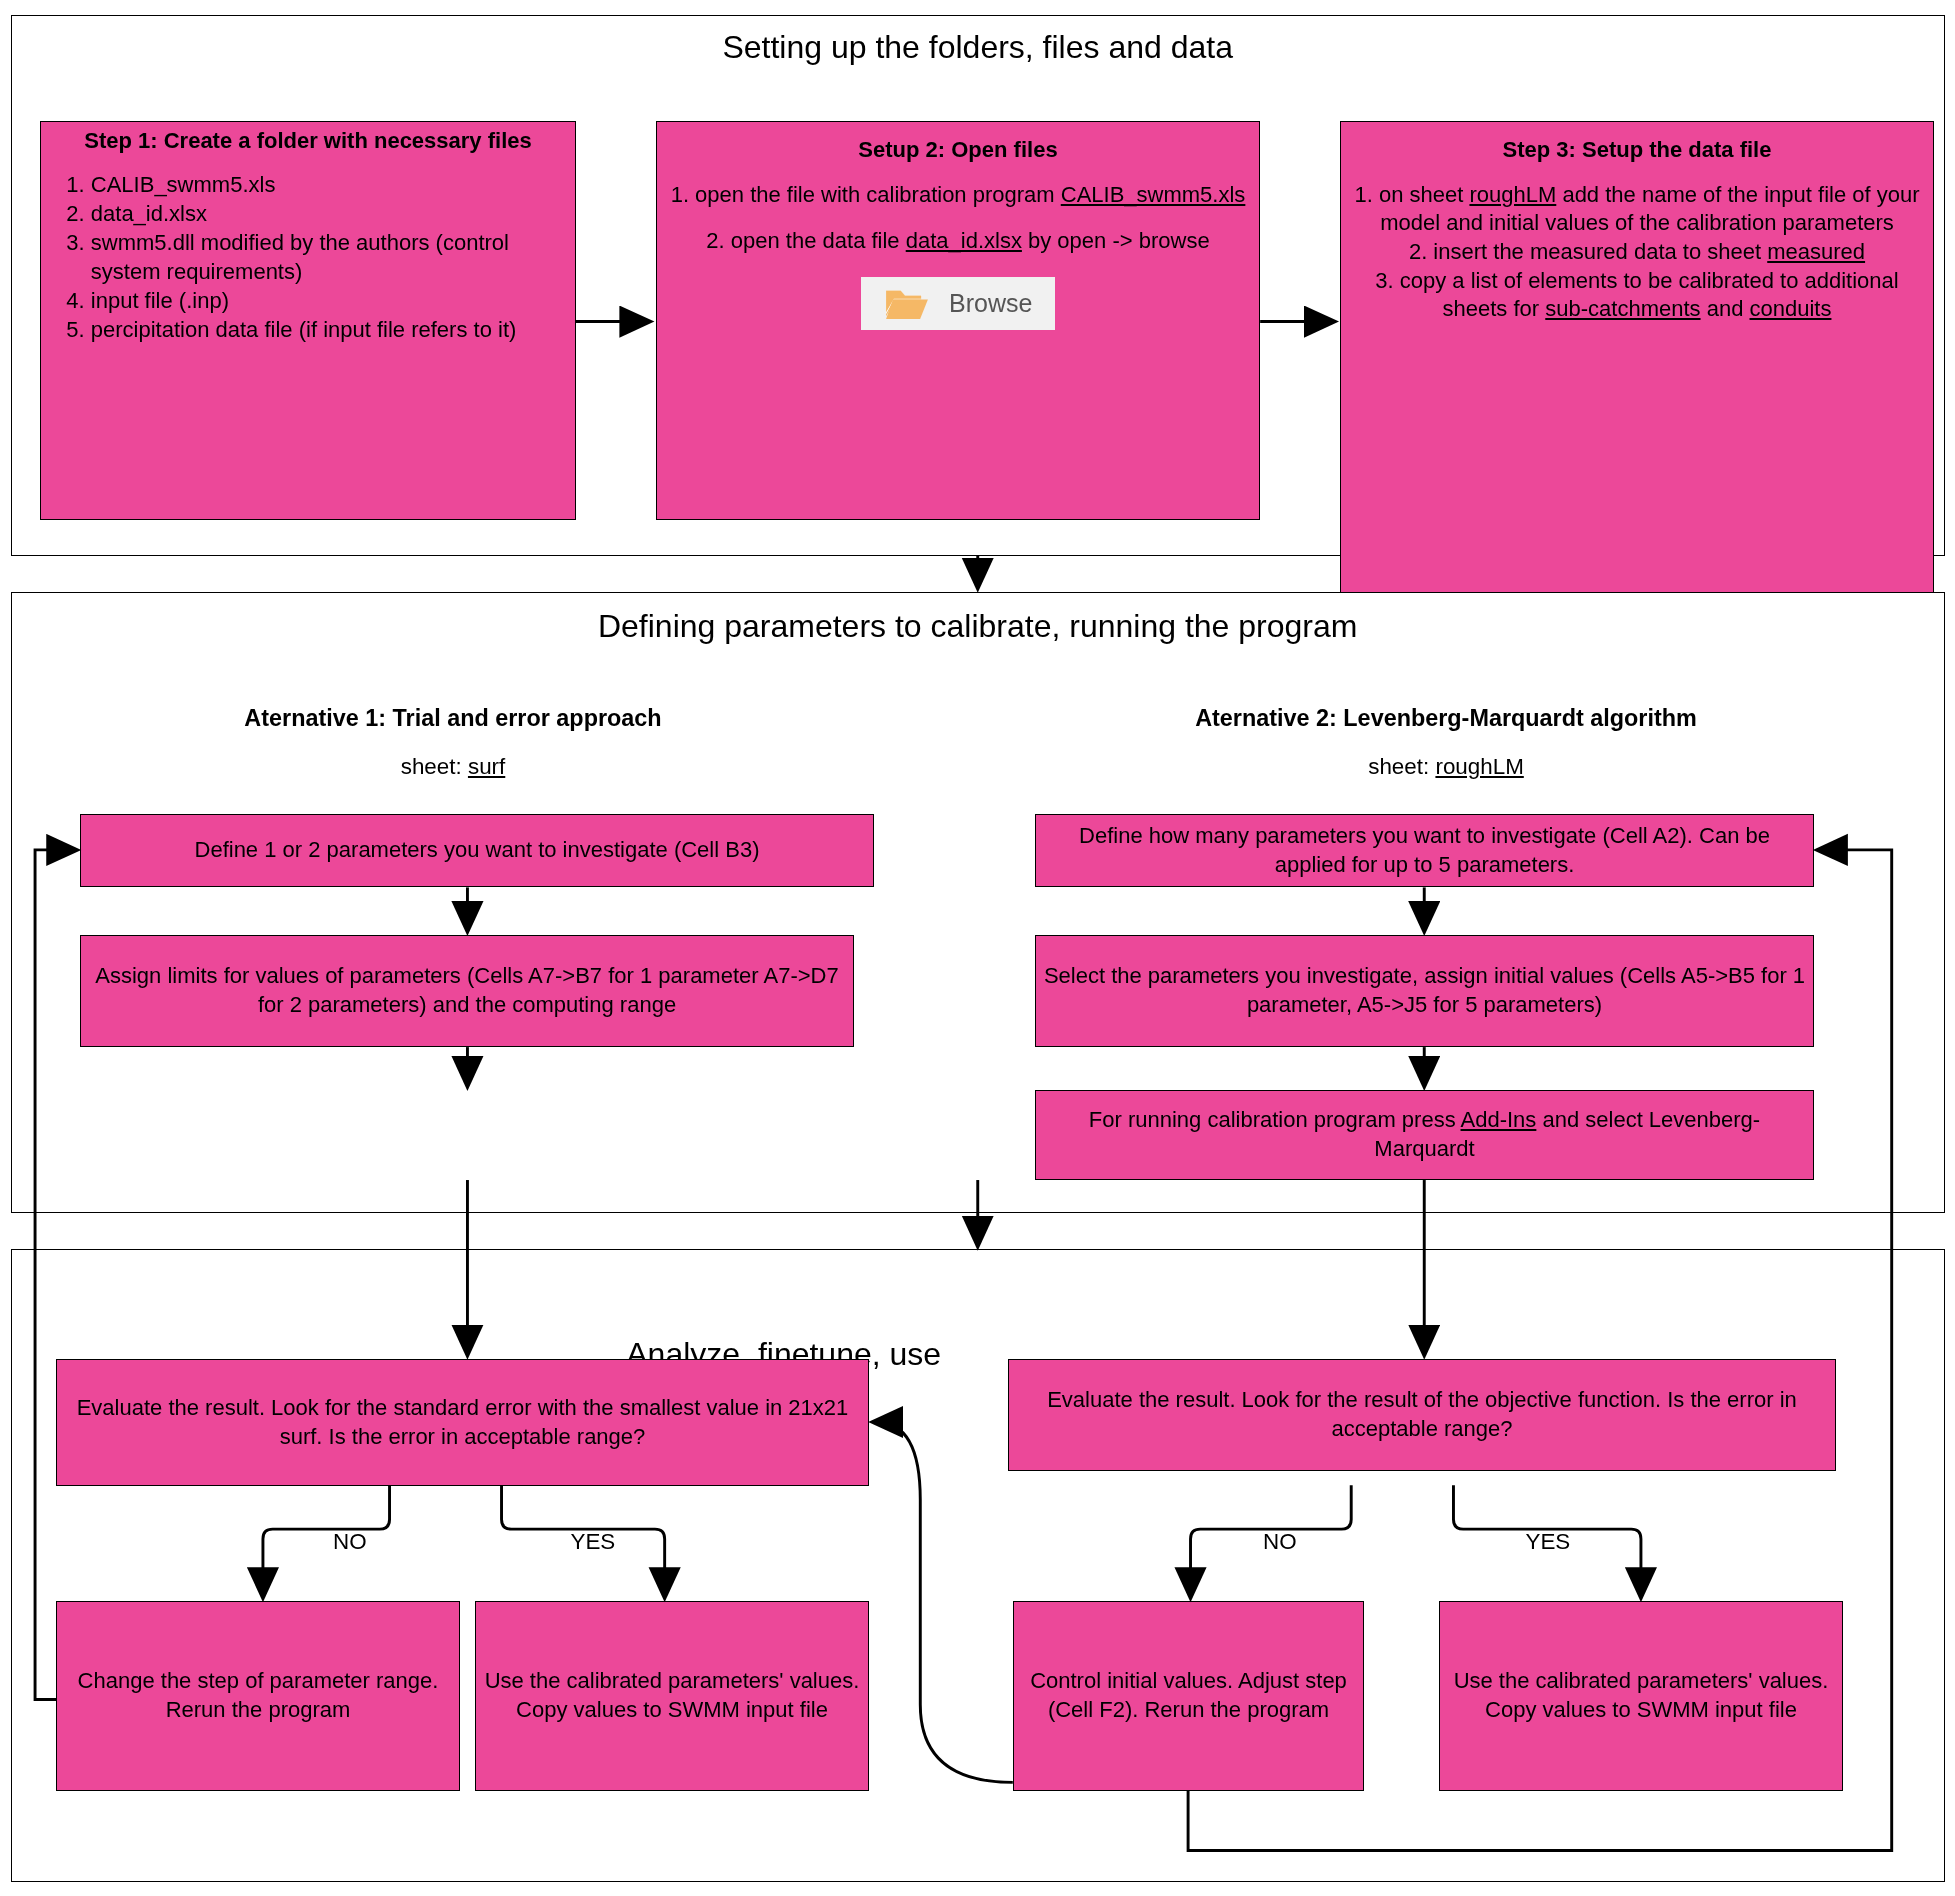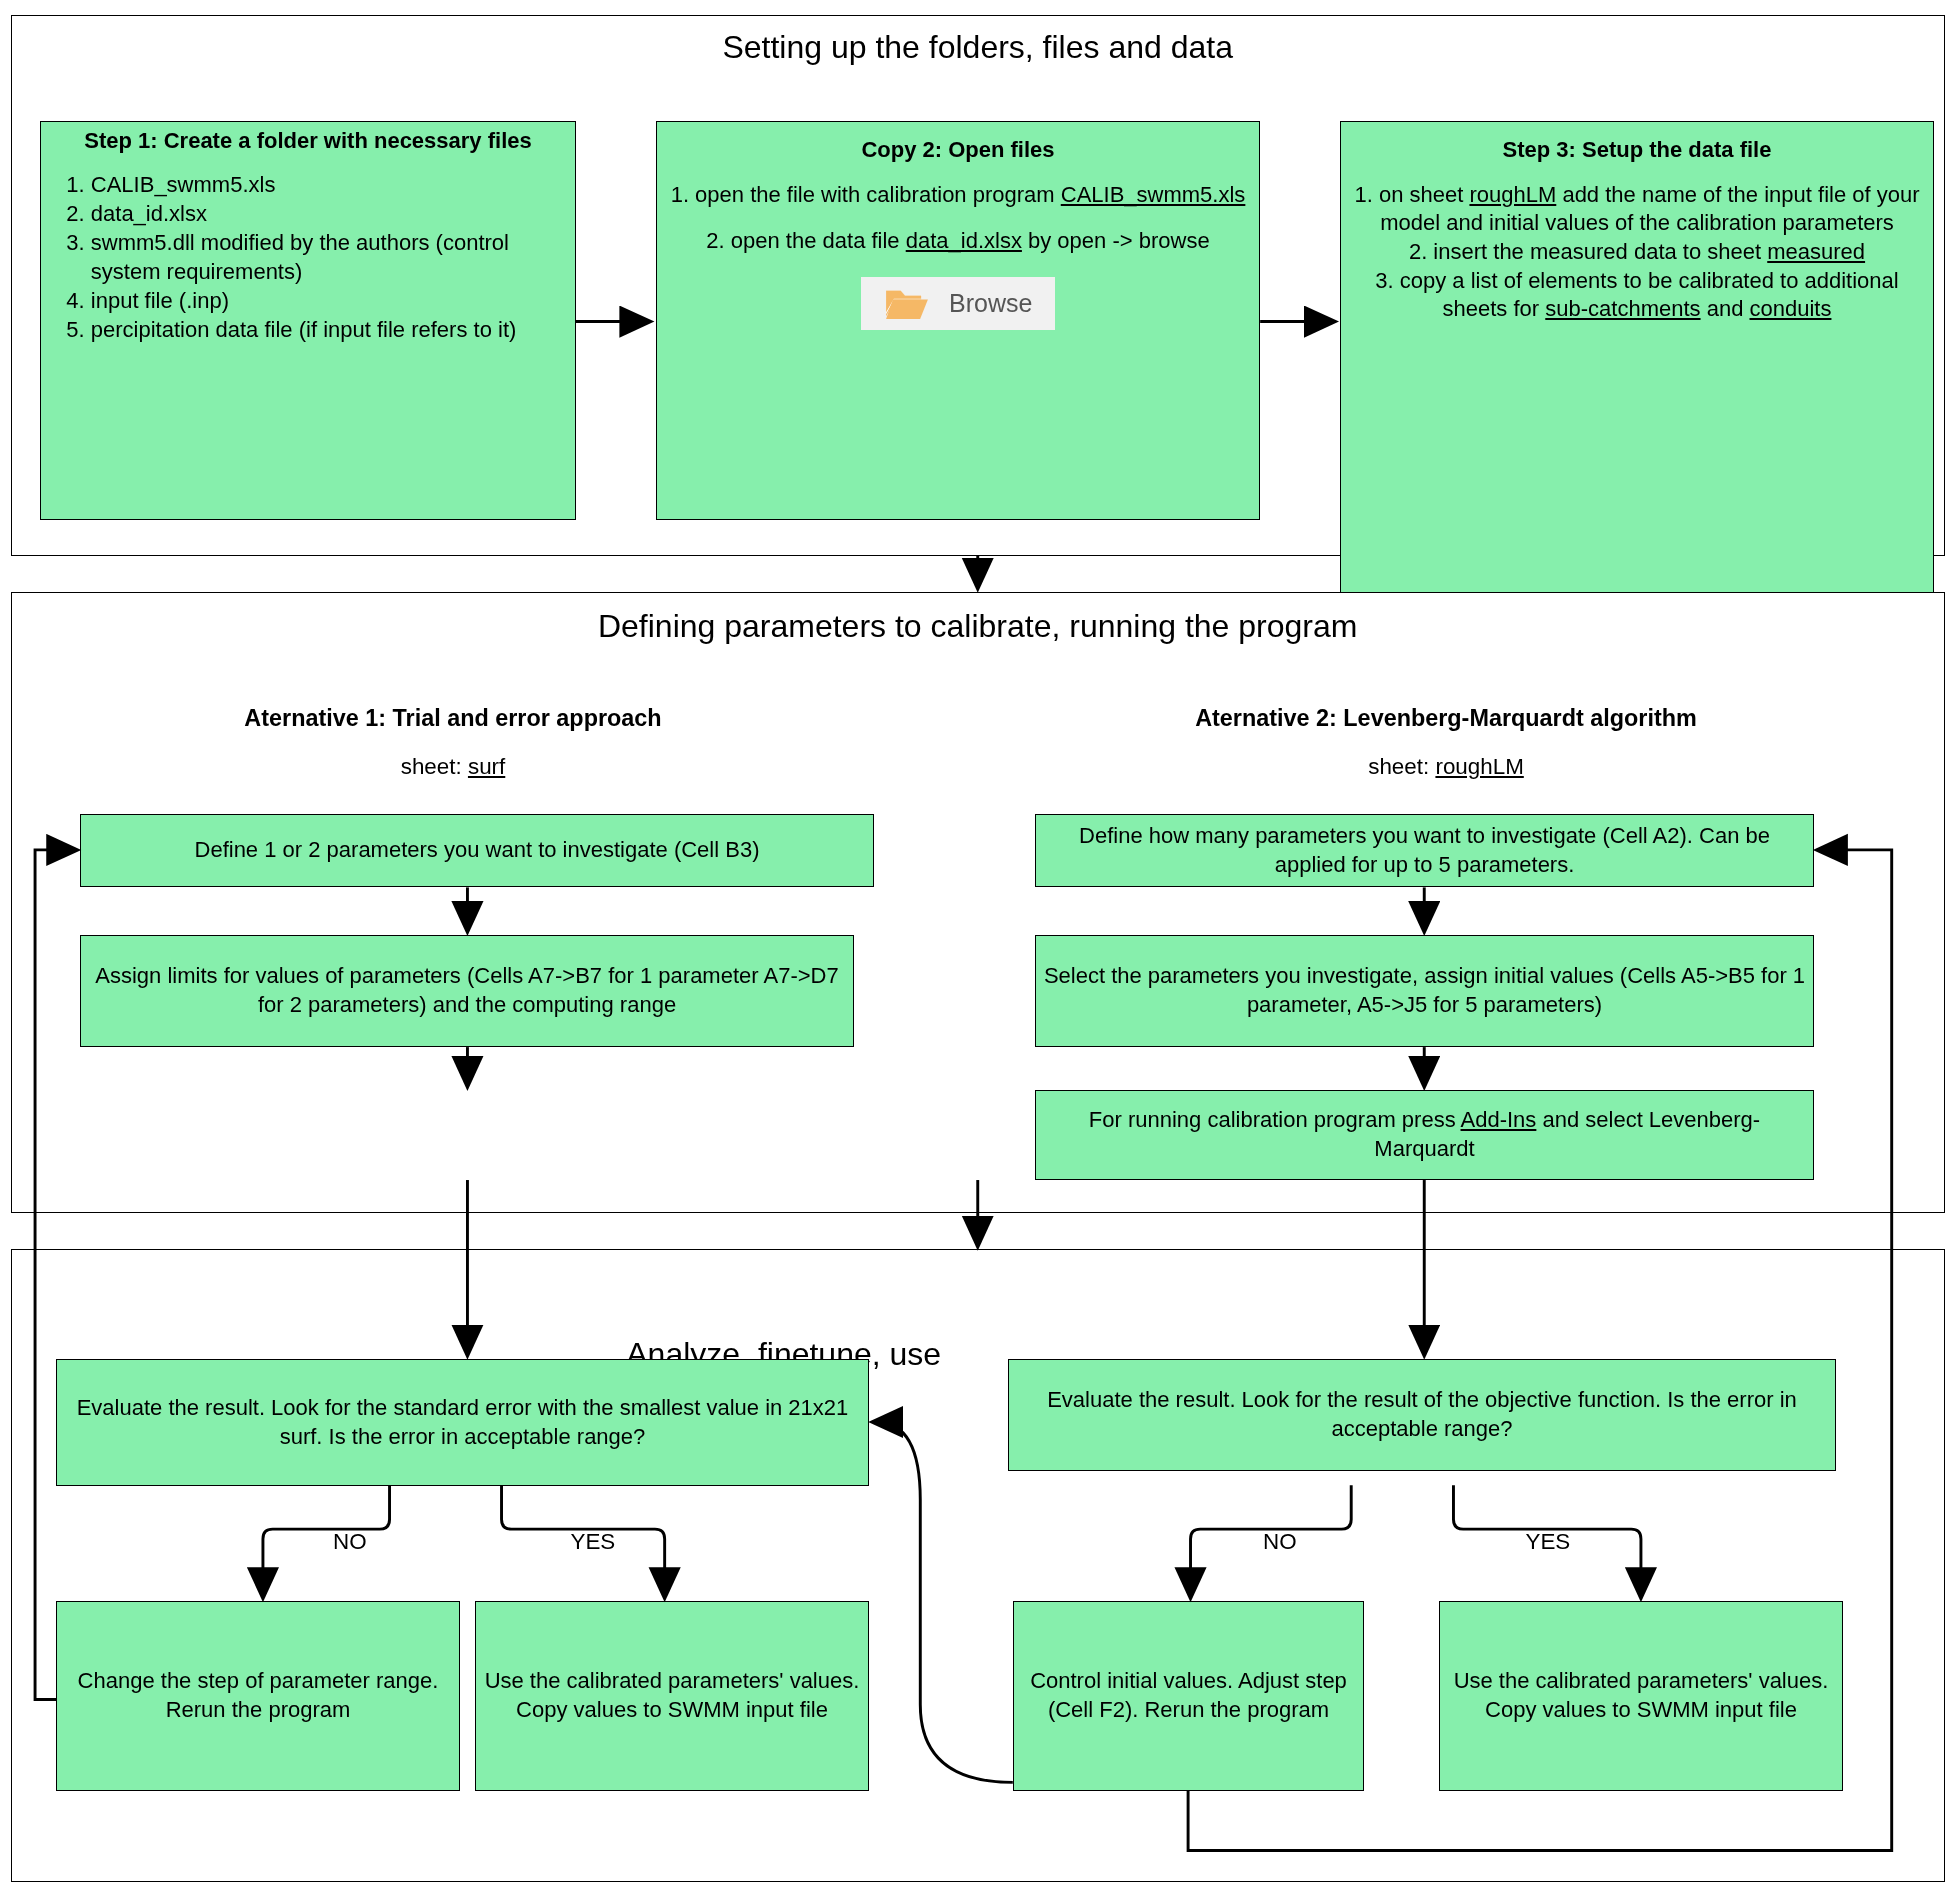--- a/index.html
+++ b/index.html
@@ -38,21 +38,21 @@
     width: 100%;
     text-align: center;
     font-size: 32px;
     font-weight: 400;
     color: #000000;
     letter-spacing: 0px;
   }
   .box {
     position: absolute;
     border: 1.9px solid #000000;
-    background: #86efac;
+    background: #ec4899;
     box-sizing: border-box;
     display: flex;
     flex-direction: column;
     justify-content: center;
     align-items: center;
     text-align: center;
     font-size: 22px;
     line-height: 1.3;
     color: #000000;
     padding: 4.9px 7.8px;
@@ -133,21 +133,21 @@
         <li>CALIB_swmm5.xls</li>
         <li>data_id.xlsx</li>
         <li>swmm5.dll modified by the authors (control system requirements)</li>
         <li>input file (.inp)</li>
         <li>percipitation data file (if input file refers to it)</li>
       </ol>
     </div>
   </div>
 
   <div class="box top-align" style="left:656px; top:121px; width:604px; height:399px;">
-    <div class="box-heading" style="margin-top:8.8px;">Copy 2: Open files</div>
+    <div class="box-heading" style="margin-top:8.8px;">Setup 2: Open files</div>
     <div class="gap"></div>
     <div class="box-body step2-line">
       <span>1. open the file with calibration program </span><span class="u">CALIB_swmm5.xls</span>
     </div>
     <div class="gap"></div>
     <div class="box-body step2-line">
       <span>2. open the data file </span><span class="u">data_id.xlsx</span><span> by open -&gt; browse</span>
     </div>
     <div class="browse-btn">
       <span style="display:inline-block;width:45px;height:35px;">

